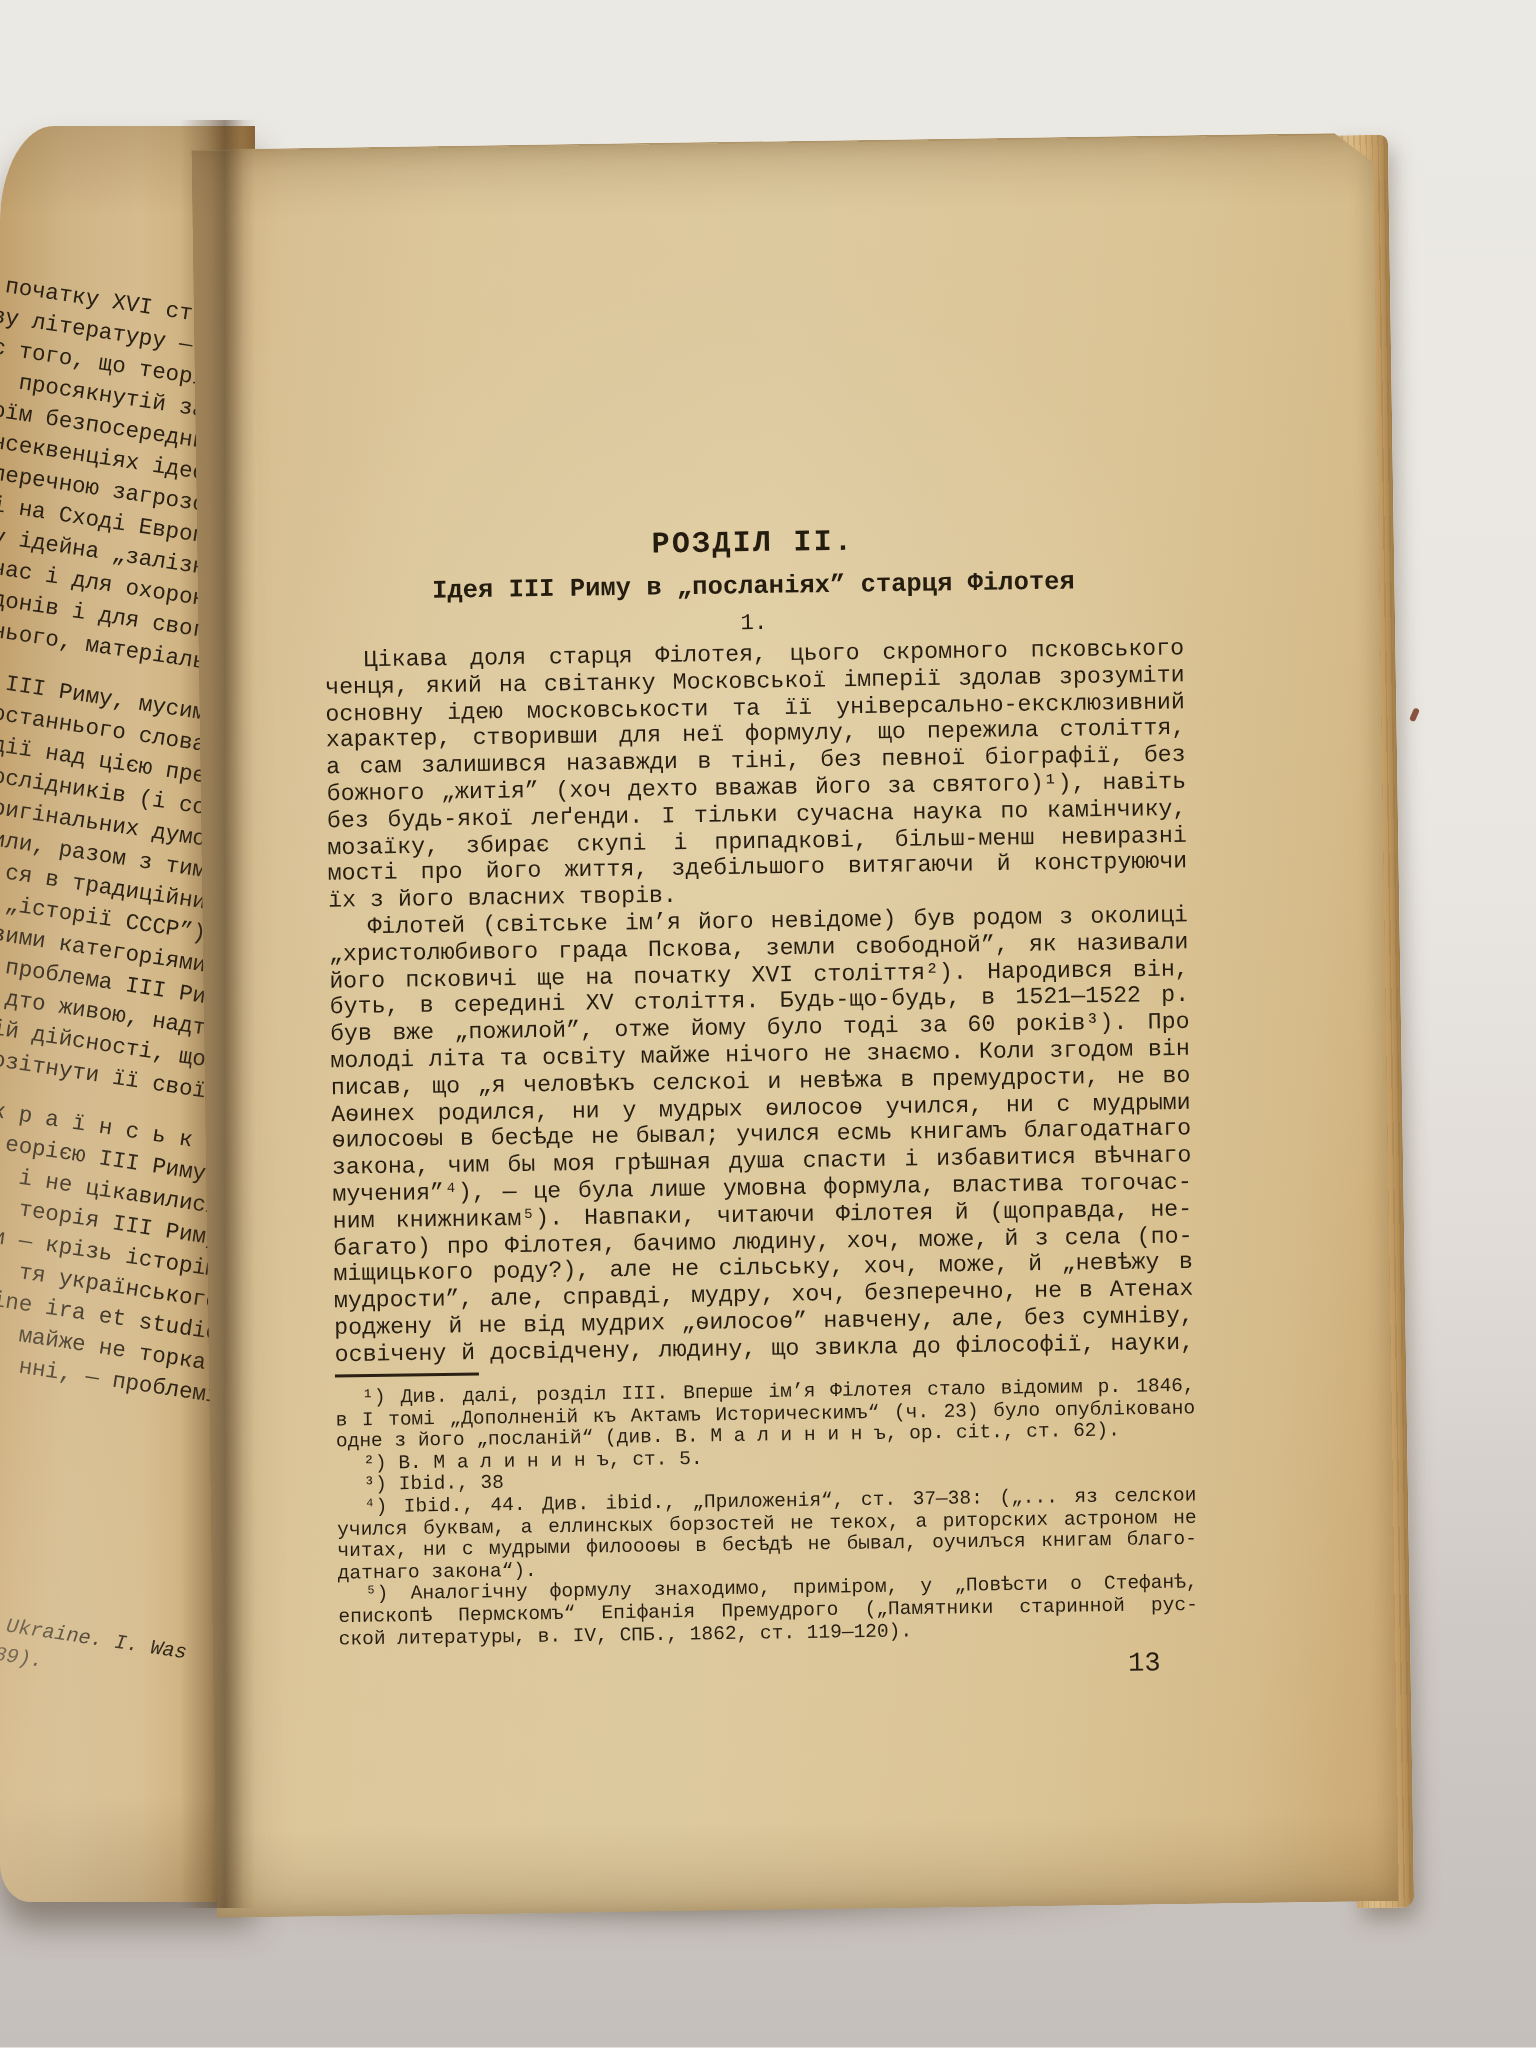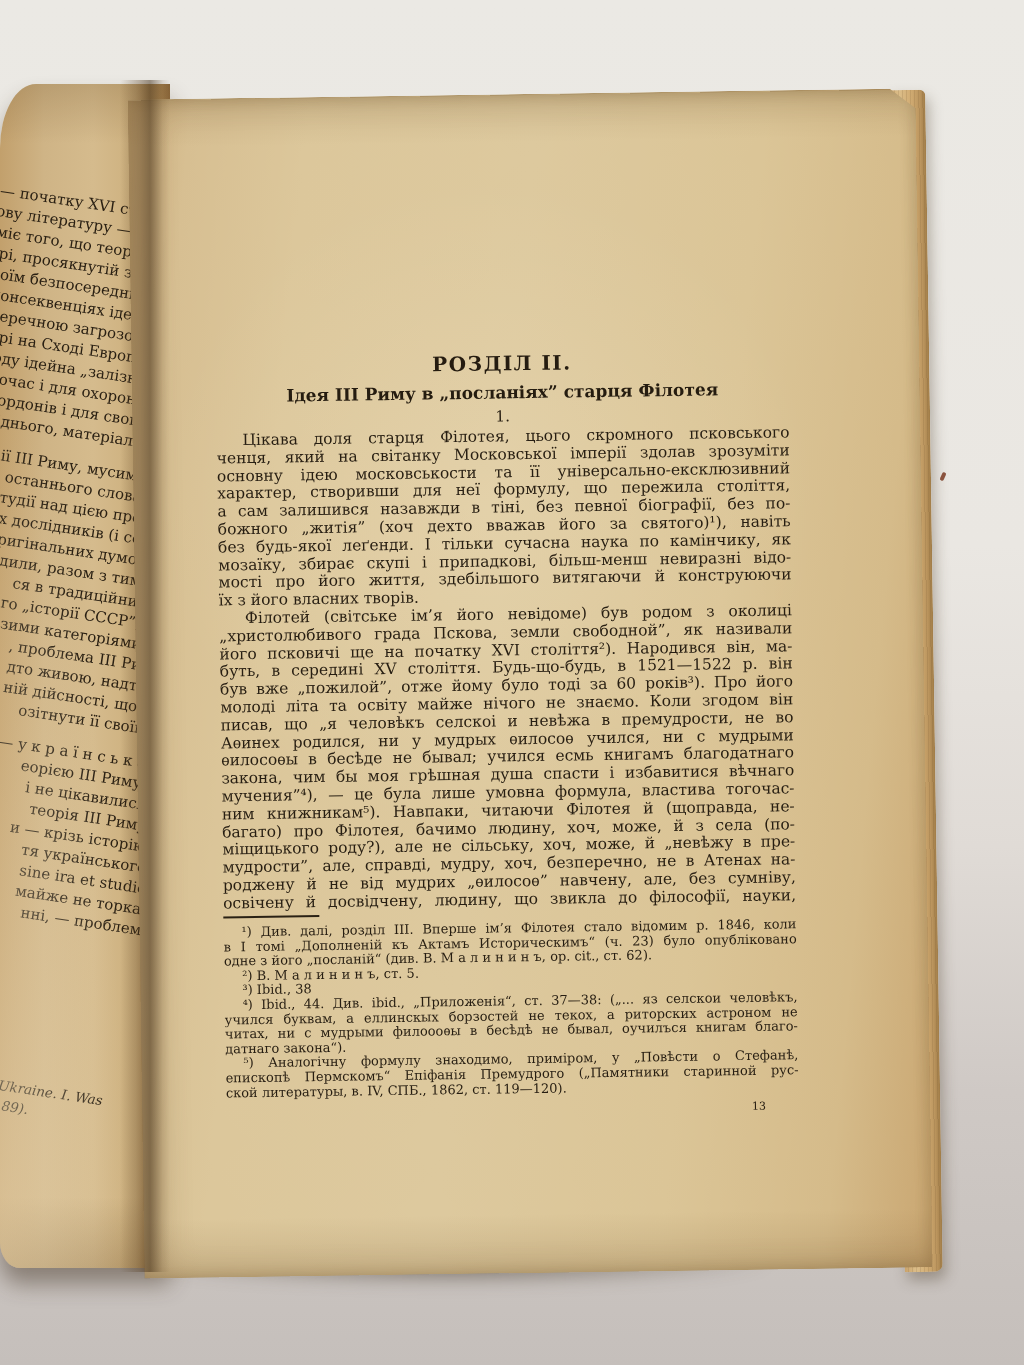--- a/index.html
+++ b/index.html
@@ -2,21 +2,21 @@
 <html><head>
 <meta charset="utf-8">
 <style>
   html,body{margin:0;padding:0;}
   body{
     width:1024px;height:1365px;overflow:hidden;position:relative;
     background:linear-gradient(180deg,#ebe9e4 0%,#eae7e2 40%,#e0dbd6 62%,#cfc9c5 80%,#c5bfbb 100%);
     font-family:"DejaVu Serif","Liberation Serif",serif;
     -webkit-font-smoothing:antialiased;
   }
-  .scene{position:absolute;inset:0;}
+  .scene{position:absolute;inset:0;font-family:Liberation Mono, monospace;}
   .book-shadow{
     position:absolute;left:20px;top:1240px;width:900px;height:64px;z-index:0;
     background:radial-gradient(ellipse 50% 50% at 48% 38%,rgba(58,46,32,.55),rgba(58,46,32,0) 72%);
     filter:blur(7px);
   }
   .page-edges{
     position:absolute;left:896px;top:90px;width:38px;height:1182px;z-index:2;
     transform:rotate(-0.85deg);
     background:
       repeating-linear-gradient(90deg,rgba(255,255,255,0) 0 3px,rgba(120,90,50,.18) 3px 4px),
@@ -87,21 +87,21 @@
     position:absolute;top:817px;left:84px;width:96px;height:0;
     border-top:2px solid #2a2114;
   }
   .fn-block{position:absolute;top:826px;left:84px;width:573px;}
   .fline{
     height:14.6px;line-height:14.6px;font-size:13px;color:#271e12;
     text-align:justify;text-align-last:justify;overflow:hidden;
   }
   .fline.ind{text-indent:18px;}
   .fline.nj{text-align-last:left;}
-  .page-num{position:absolute;top:1008px;left:610px;font-size:11px;color:#251c10;}
+  .page-num{position:absolute;top:1008px;left:610px;font-size:18px;color:#251c10;}
   .red-mark{
     position:absolute;left:941px;top:472px;width:4px;height:9px;z-index:5;
     background:#7a3a22;border-radius:2px;transform:rotate(24deg);opacity:.85;
   }
 </style>
 </head>
 <body>
 
 <div class="scene">
   <div class="book-shadow"></div>

